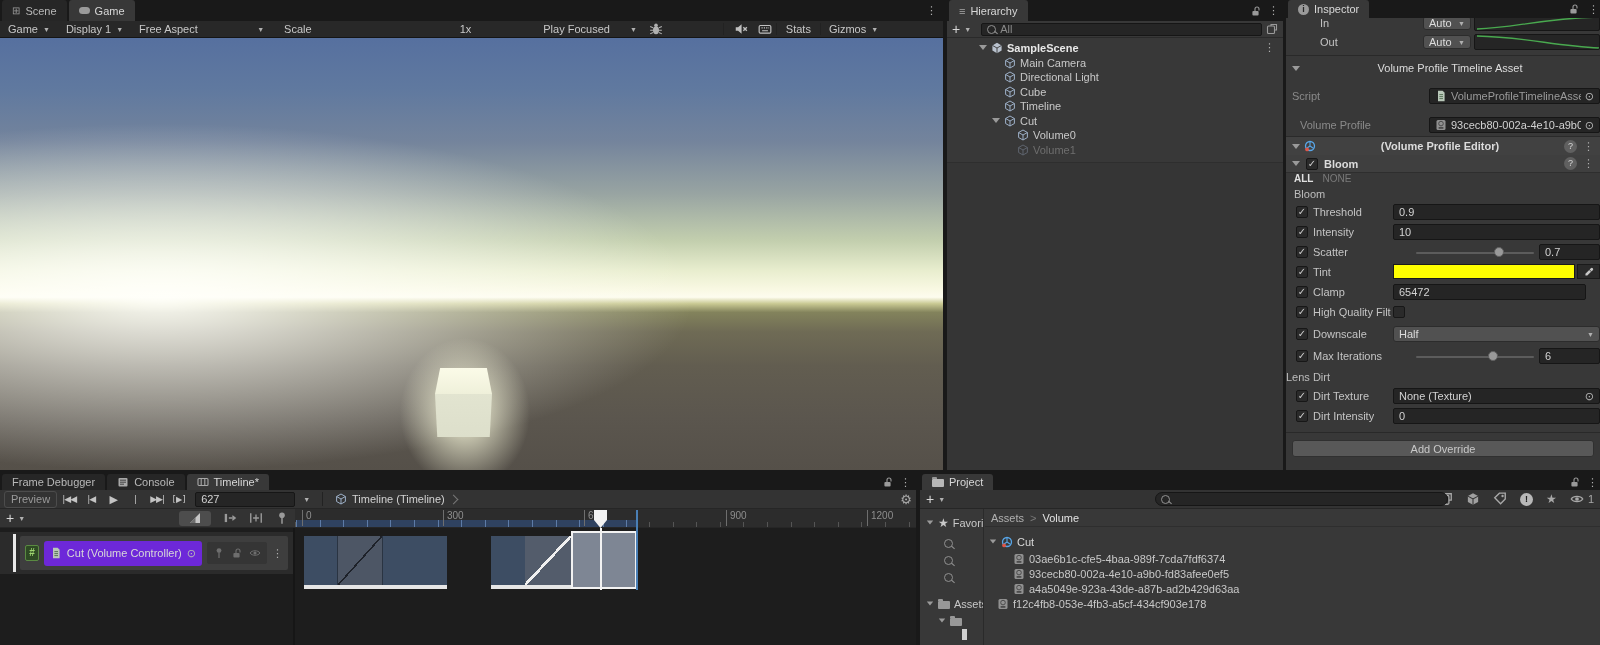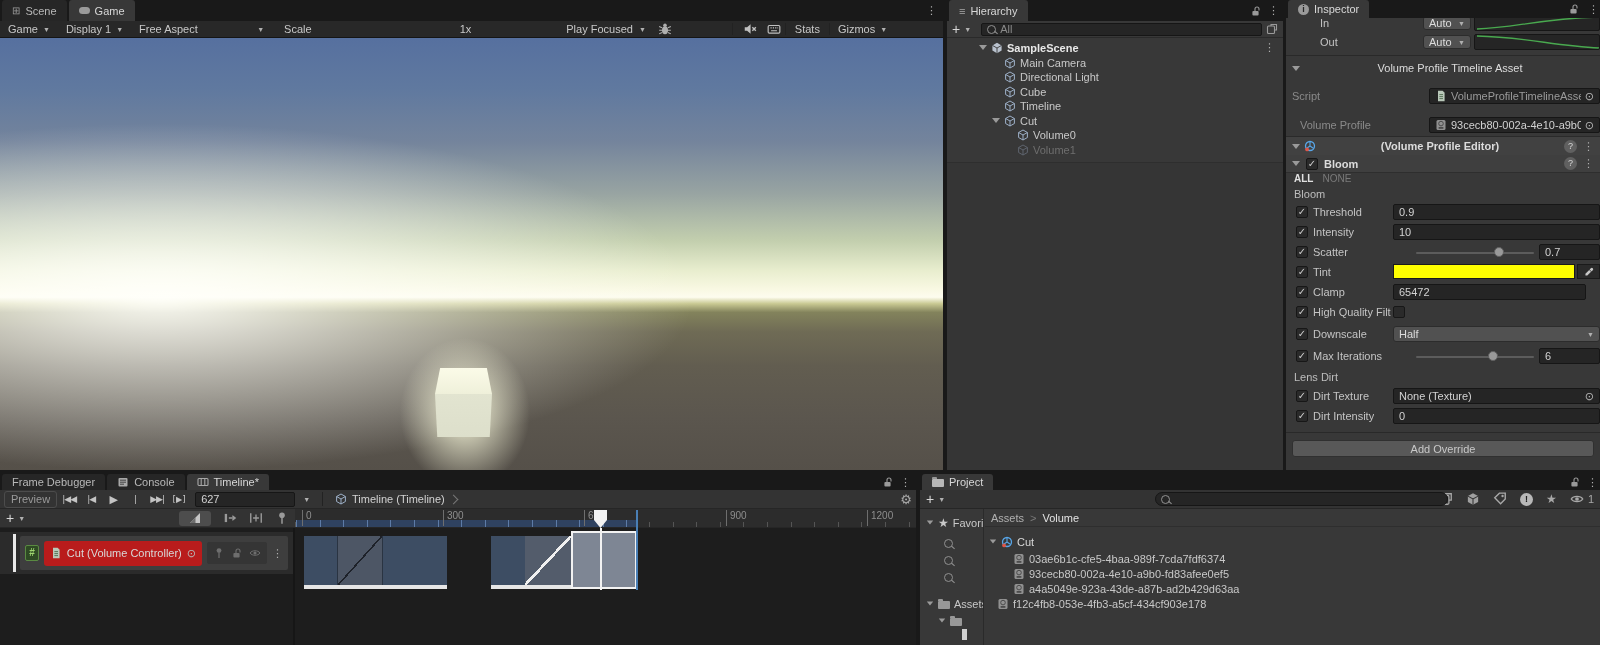--- a/index.html
+++ b/index.html
@@ -154,21 +154,21 @@
       <div class="flex" style="gap:5px;padding:0 8px;width:125px">
         <span>Free Aspect</span>
         <span class="arw" style="margin-left:auto">▼</span>
       </div>
       <span style="margin-left:12px">Scale</span>
       <div class="abs" style="left:352px;top:21px;width:140px;height:17px">
         <div class="sldtrack" style="left:2px;right:5px;top:8px"></div>
         <div class="sldknob" style="left:2px;top:4px"></div>
       </div>
       <span style="margin-left:148px;color:#c8c8c8">1x</span>
-      <div class="flex" style="gap:6px;padding:0 8px;margin-left:87px">
+      <div class="flex" style="gap:20px;padding:0 8px;margin-left:64px">
         <span>Play Focused</span>
         <span class="arw">▼</span>
       </div>
       <svg class="ic14" style="color:#b0b0b0;margin-left:4px">
           <use href="#i-bug"></use>
         </svg>
       <div class="sep-v" style="margin-left:60px"></div>
       <svg class="ic14" style="color:#c0c0c0;margin-left:6px">
           <use href="#i-mute"></use>
         </svg>
@@ -409,21 +409,21 @@
         <span class="ilabel" style="margin-left:5px">Max Iterations</span>
         <div class="abs" style="left:130px;top:2px;width:118px;height:16px">
           <div class="sldtrack" style="left:0;right:0"></div>
             <div class="sldknob" style="left:72px"></div>
         </div>
         <div class="fld" style="position:absolute;left:253px;width:61px">
             <span>6</span>
           </div>
       </div>
       <div class="irow" style="top:369px;height:15px">
-        <span style="margin-left:8px;color:#bdbdbd">Lens Dirt</span>
+        <span style="margin-left:0;color:#bdbdbd">Lens Dirt</span>
       </div>
       <div class="irow" style="top:386px">
         <span class="cb" style="margin-left:10px">✓</span>
         <span class="ilabel" style="margin-left:5px">Dirt Texture</span>
         <div class="fld" style="position:absolute;left:107px;width:207px">
           <span style="flex:1">None (Texture)</span>
           <span style="color:#b8b8b8">⊙</span>
         </div>
       </div>
       <div class="irow" style="top:406px">
@@ -548,21 +548,21 @@
       <span class="tick-label" style="left:431px">900</span>
       <span class="tick-label" style="left:572px">1200</span>
     </div>
 
     <div class="abs" style="left:0;top:54px;width:916px;height:117px;background:#1d1d1d">
       <div class="abs" style="left:0;top:4px;width:293px;height:42px;background:#2b2b2b"></div>
       <div class="abs" style="left:293px;top:0;width:2px;height:117px;background:#161616"></div>
       <div class="abs" style="left:13px;top:6px;width:3px;height:38px;background:#e8e8e8"></div>
       <div class="abs flex" style="left:20px;top:8px;width:268px;height:34px;background:#3e3e3e;border-radius:2px;gap:5px;padding:0 5px;box-sizing:border-box">
         <span style="width:14px;height:14px;background:#2e4a24;border:1px solid #5a8a42;border-radius:2px;color:#9ed66f;font-size:10px;font-weight:bold;text-align:center;line-height:13px">#</span>
-        <div class="flex" style="flex:1;background:#b91c1c;border-radius:3px;height:25px;gap:5px;padding:0 6px">
+        <div class="flex" style="flex:1;background:#6d28d9;border-radius:3px;height:25px;gap:5px;padding:0 6px">
           <svg class="ic">
               <use href="#i-doc"></use>
             </svg>
           <span style="flex:1;color:#d8d8d8;overflow:hidden;white-space:nowrap">Cut (Volume Controller)</span>
           <span style="color:#b8b8b8">⊙</span>
         </div>
         <div class="flex" style="background:#353535;border-radius:2px;height:22px;gap:6px;padding:0 6px">
           <svg class="ic" style="color:#6e6e6e">
               <use href="#i-pin"></use>
             </svg>

